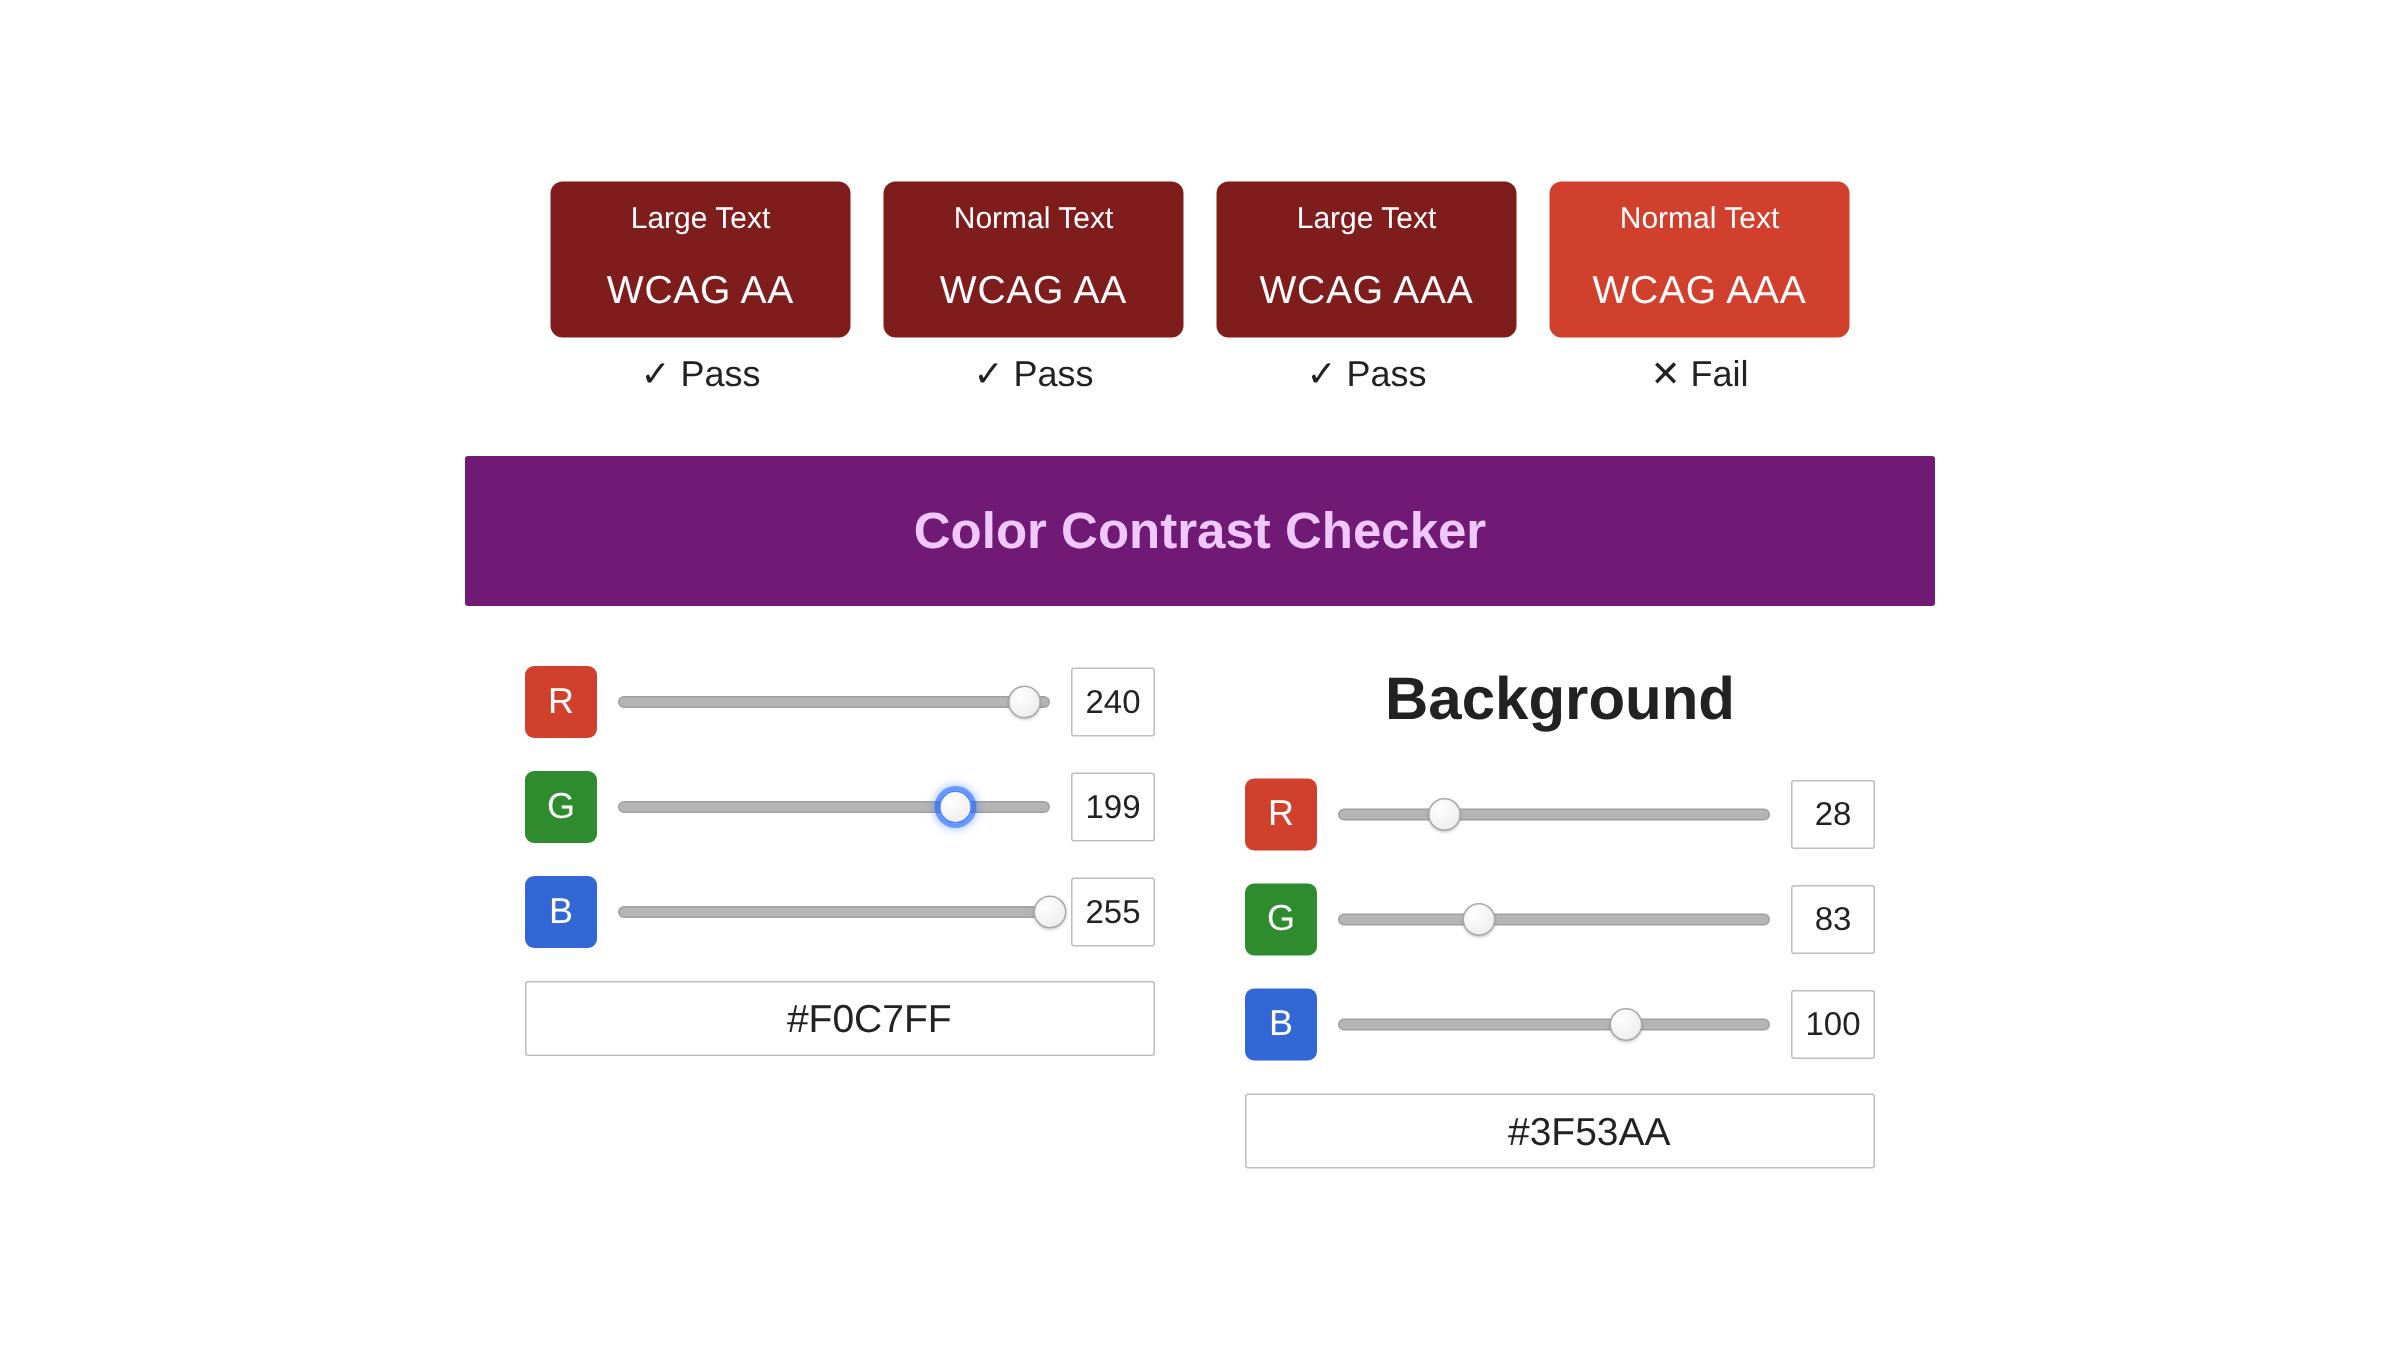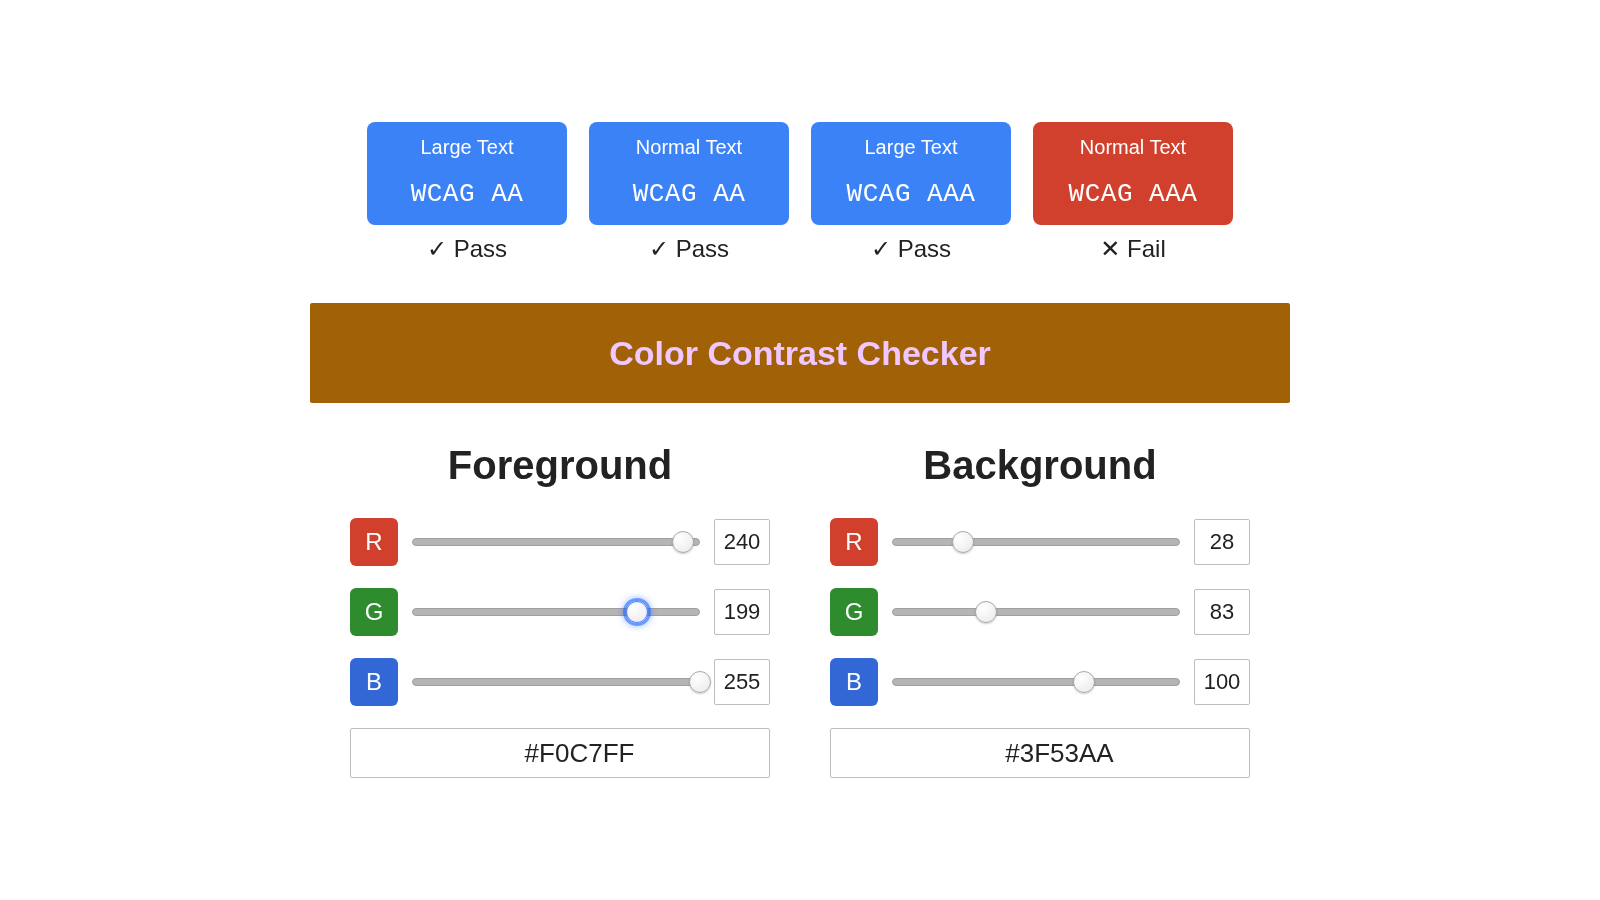--- a/index.html
+++ b/index.html
@@ -12,24 +12,24 @@
   }
   .stage { transform:scale(1); }
   .wrap { width:980px; }
 
   
   .results { display:flex; justify-content:center; gap:22px; }
   .result { width:200px; text-align:center; }
   .card {
     border-radius:8px; padding:14px 10px 16px; color:#fff;
   }
-  .card.pass { background:#3b82f6; }
+  .card.pass { background:#7f1d1d; }
   .card.fail { background:#d1402d; }
   .card .line1 { font-size:20px; font-weight:500; }
-  .card .line2 { font-size:26px; font-weight:500; margin-top:20px; letter-spacing:.5px;font-family:Liberation Mono, monospace; }
+  .card .line2 { font-size:26px; font-weight:500; margin-top:20px; letter-spacing:.5px; }
   .verdict { font-size:24px; margin-top:10px; font-weight:400; color:#222; }
 
   
   .preview {
     margin:40px 0 40px; height:100px; border-radius:2px;
     display:flex; align-items:center; justify-content:center;
     font-size:34px; font-weight:600;
   }
 
   
@@ -106,28 +106,27 @@
     </div>
     <div class="result">
       <div class="card fail">
         <div class="line1">Normal Text</div>
         <div class="line2">WCAG AAA</div>
       </div>
       <div class="verdict">✕ Fail</div>
     </div>
   </div>
 
-  <div class="preview" style="background: #a16207; color: rgb(240, 199, 255); justify-content: center;">
+  <div class="preview" style="background: #701a75; color: rgb(240, 199, 255); justify-content: center;">
     <span>Color Contrast Checker</span>
   </div>
 
   <div class="cols">
 
     <div class="col">
-      <h2>Foreground</h2>
 
       <div class="row">
         <div class="swatch r">R</div>
         <div class="slider-wrap">
           <div class="track"></div>
           <div class="thumb" style="left: 94.1176%;"></div>
         </div>
         <div class="valbox">240</div>
       </div>
 

